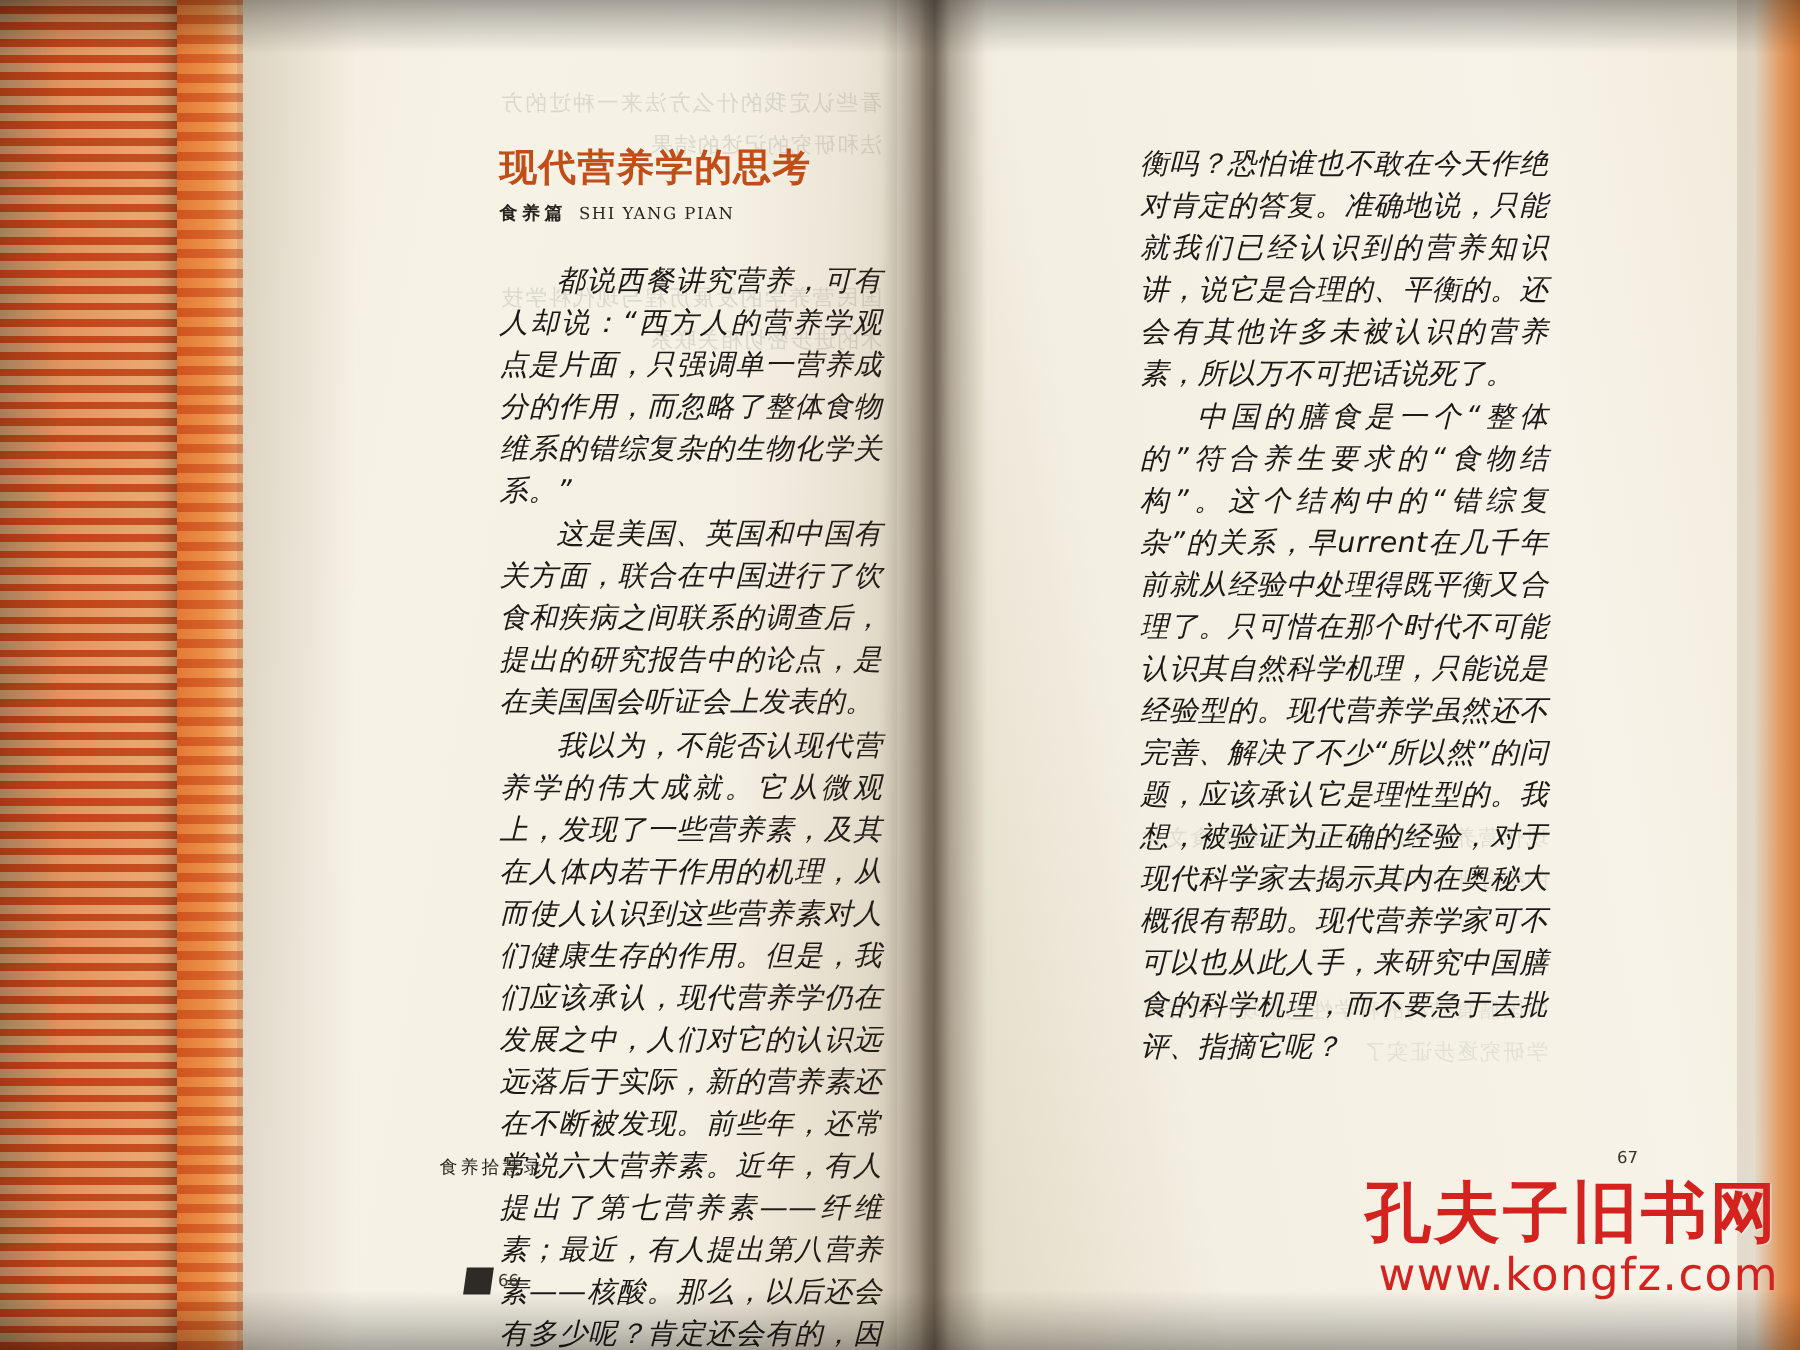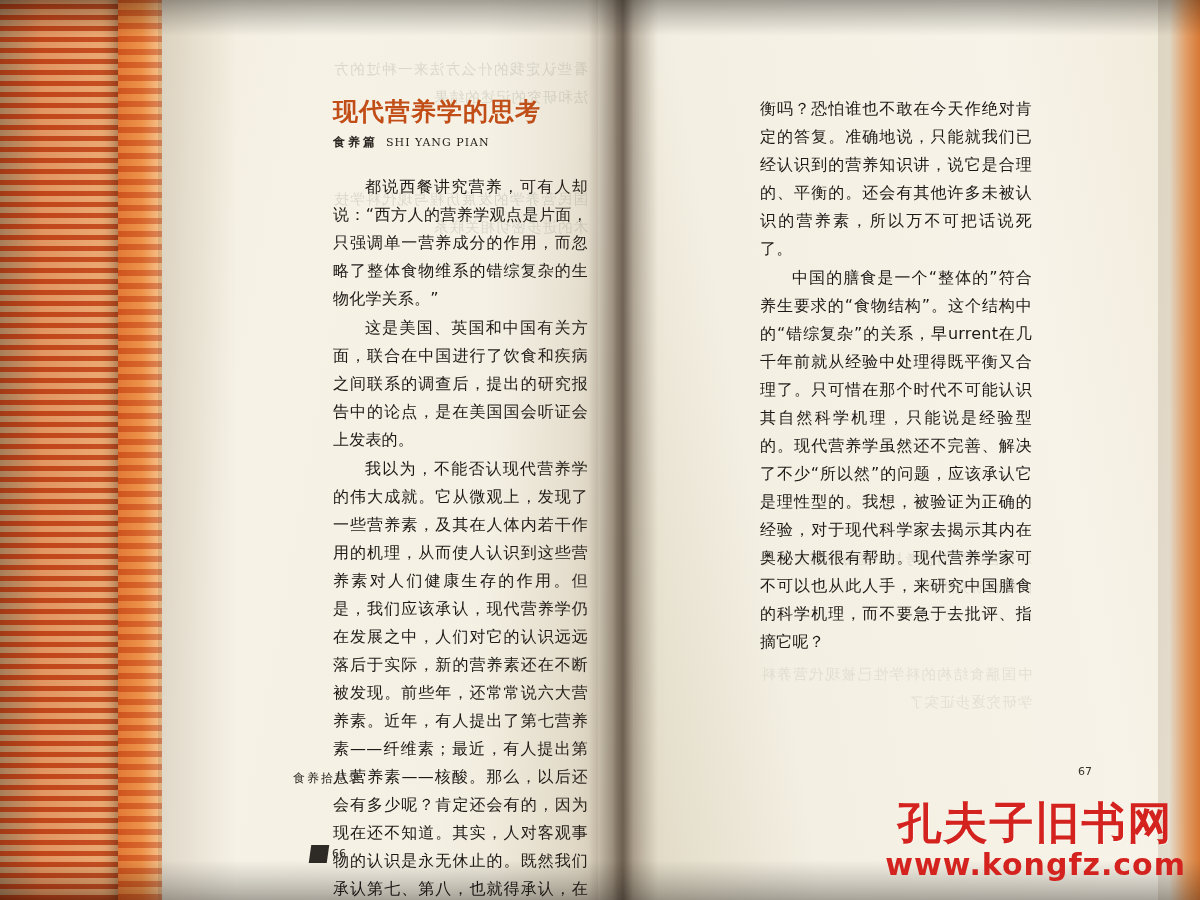--- a/index.html
+++ b/index.html
@@ -164,27 +164,28 @@
     letter-spacing: 3px;
   }
   .subheading .py {
     font-size: 11px;
     font-family: "DejaVu Serif", serif;
     color: #2a2420;
     letter-spacing: 1px;
   }
   p.body {
     margin: 0 0 1px 0;
-    font-size: 16px;
+    font-size: 19px;
     line-height: 28px;
     text-align: justify;
     text-justify: inter-character;
     text-indent: 2em;
     color: #1d1916;
     letter-spacing: 0.2px;
+    font-style: italic;
   }
   p.body.noindent { text-indent: 0; }
 
   
   .ghost {
     position: absolute;
     z-index: 2;
     opacity: 0.18;
     color: #5d6a55;
     font-size: 14.5px;
@@ -238,35 +239,35 @@
     top: 765px;
     font-size: 11px;
     color: #3a332d;
   }
 
   
   .watermark {
     position: absolute;
     z-index: 9;
     right: 14px;
-    bottom: 20px;
-    text-align: center;
+    bottom: 34px;
+    text-align: right;
     line-height: 1.05;
   }
   .watermark .wm-cn {
     font-size: 44px;
     font-weight: bold;
     color: #d4231f;
     letter-spacing: 2px;
     text-shadow: 1px 1px 0 rgba(255,255,255,0.45);
     white-space: nowrap;
   }
   .watermark .wm-url {
     font-size: 30px;
-    font-weight: bold;
+    font-weight: normal;
     color: #d4231f;
     letter-spacing: 1px;
     margin-top: 2px;
     white-space: nowrap;
     font-family: "DejaVu Sans", sans-serif;
   }
   
   .curve-left {
     position: absolute; z-index: 7; left: 40px; top: 0; width: 440px; height: 900px;
     background: linear-gradient(90deg, rgba(120,90,60,0.18) 0%, rgba(255,255,255,0) 18%, rgba(255,255,255,0) 75%, rgba(120,90,60,0.10) 100%);

